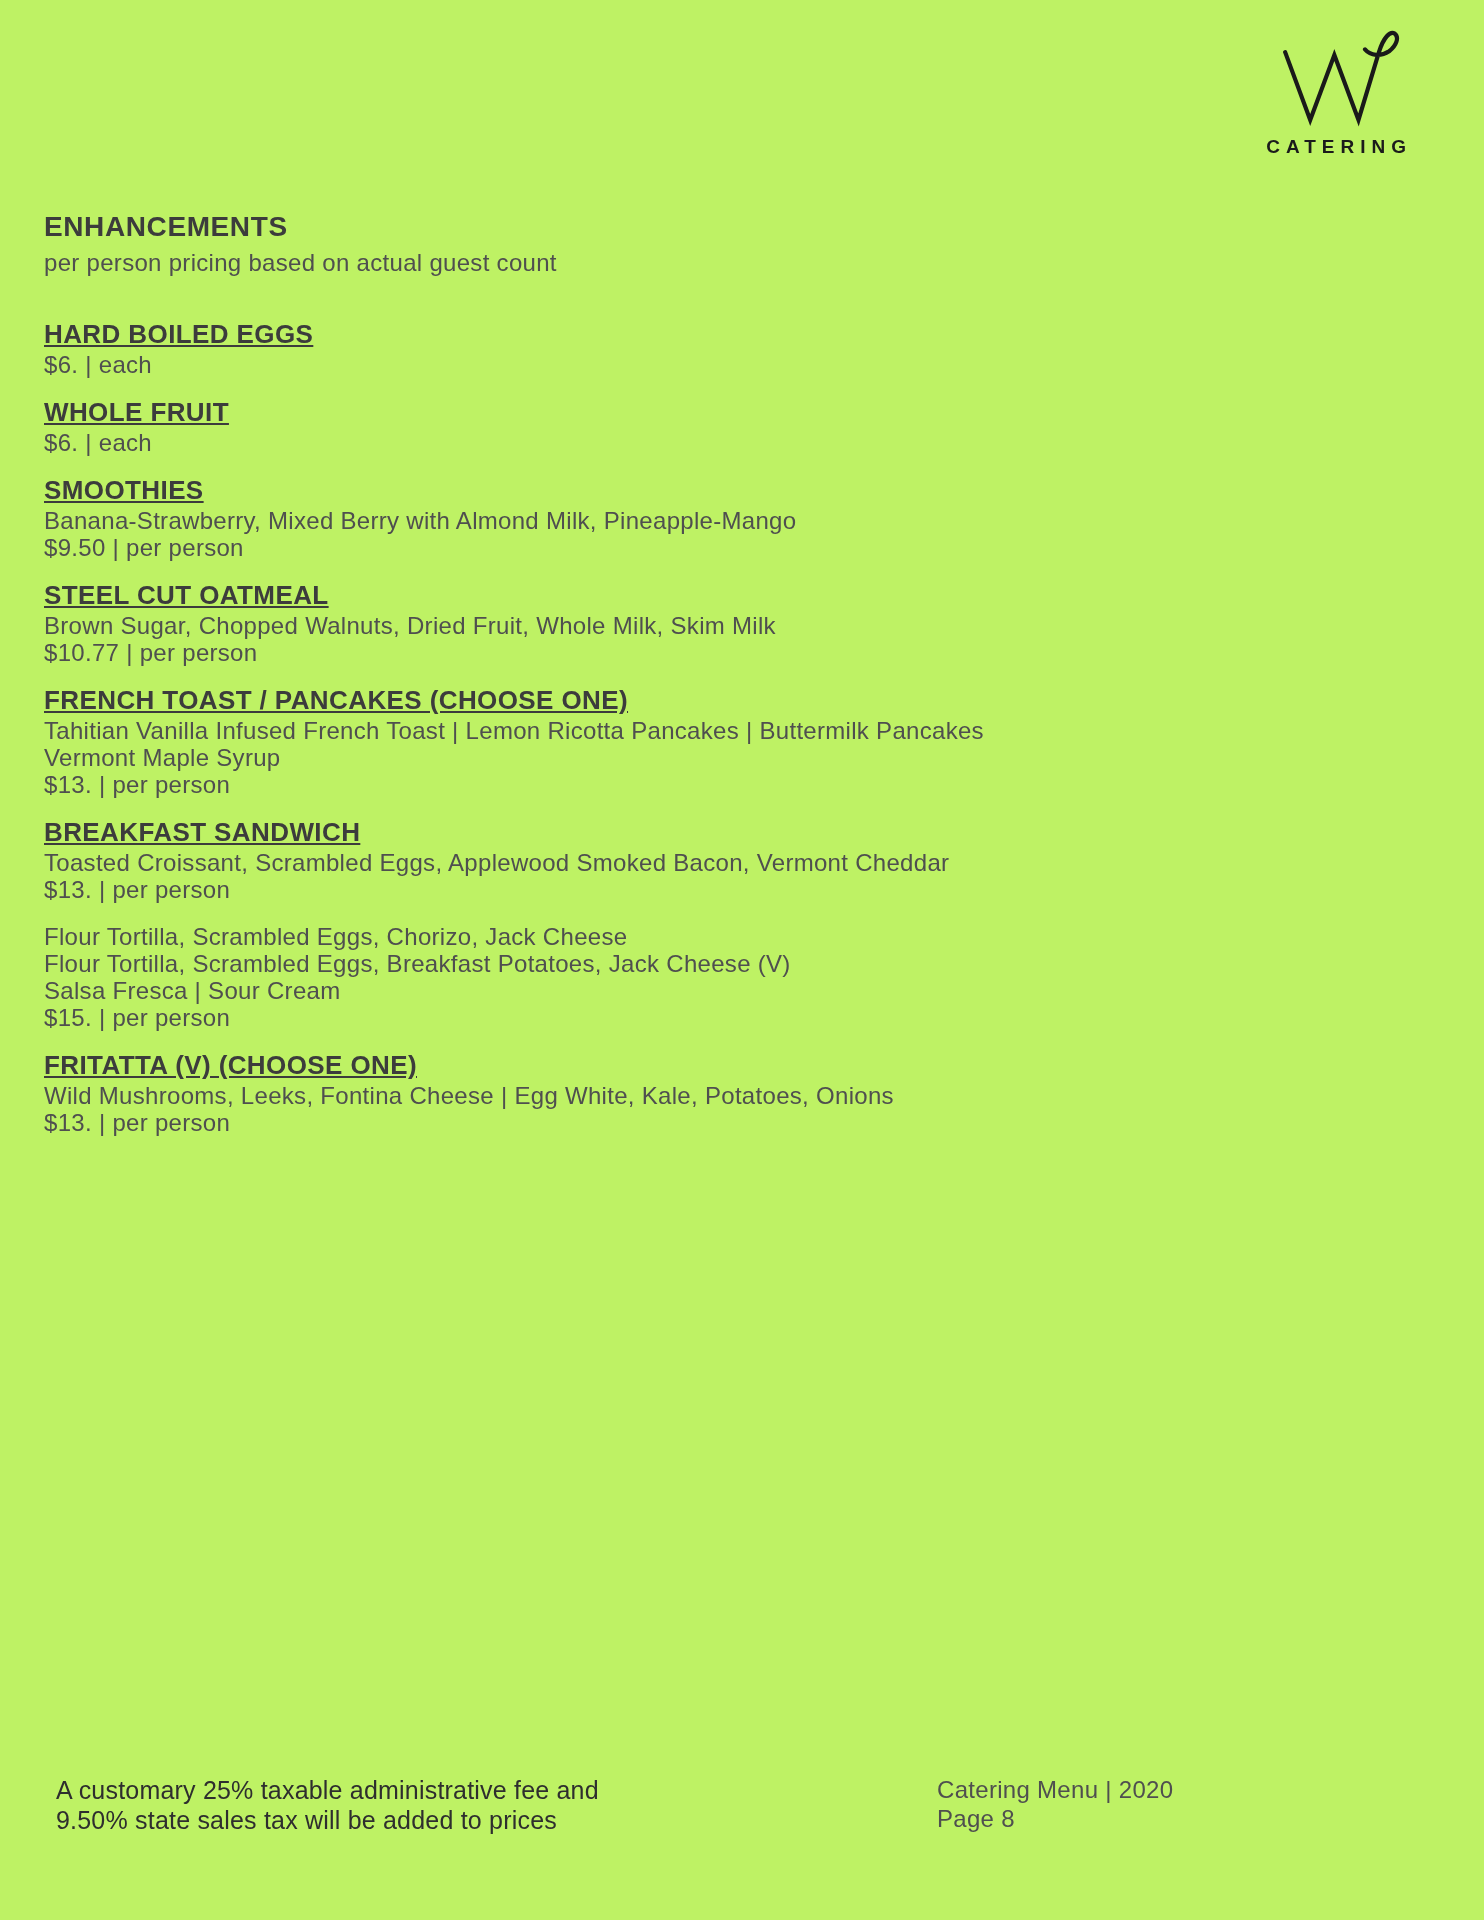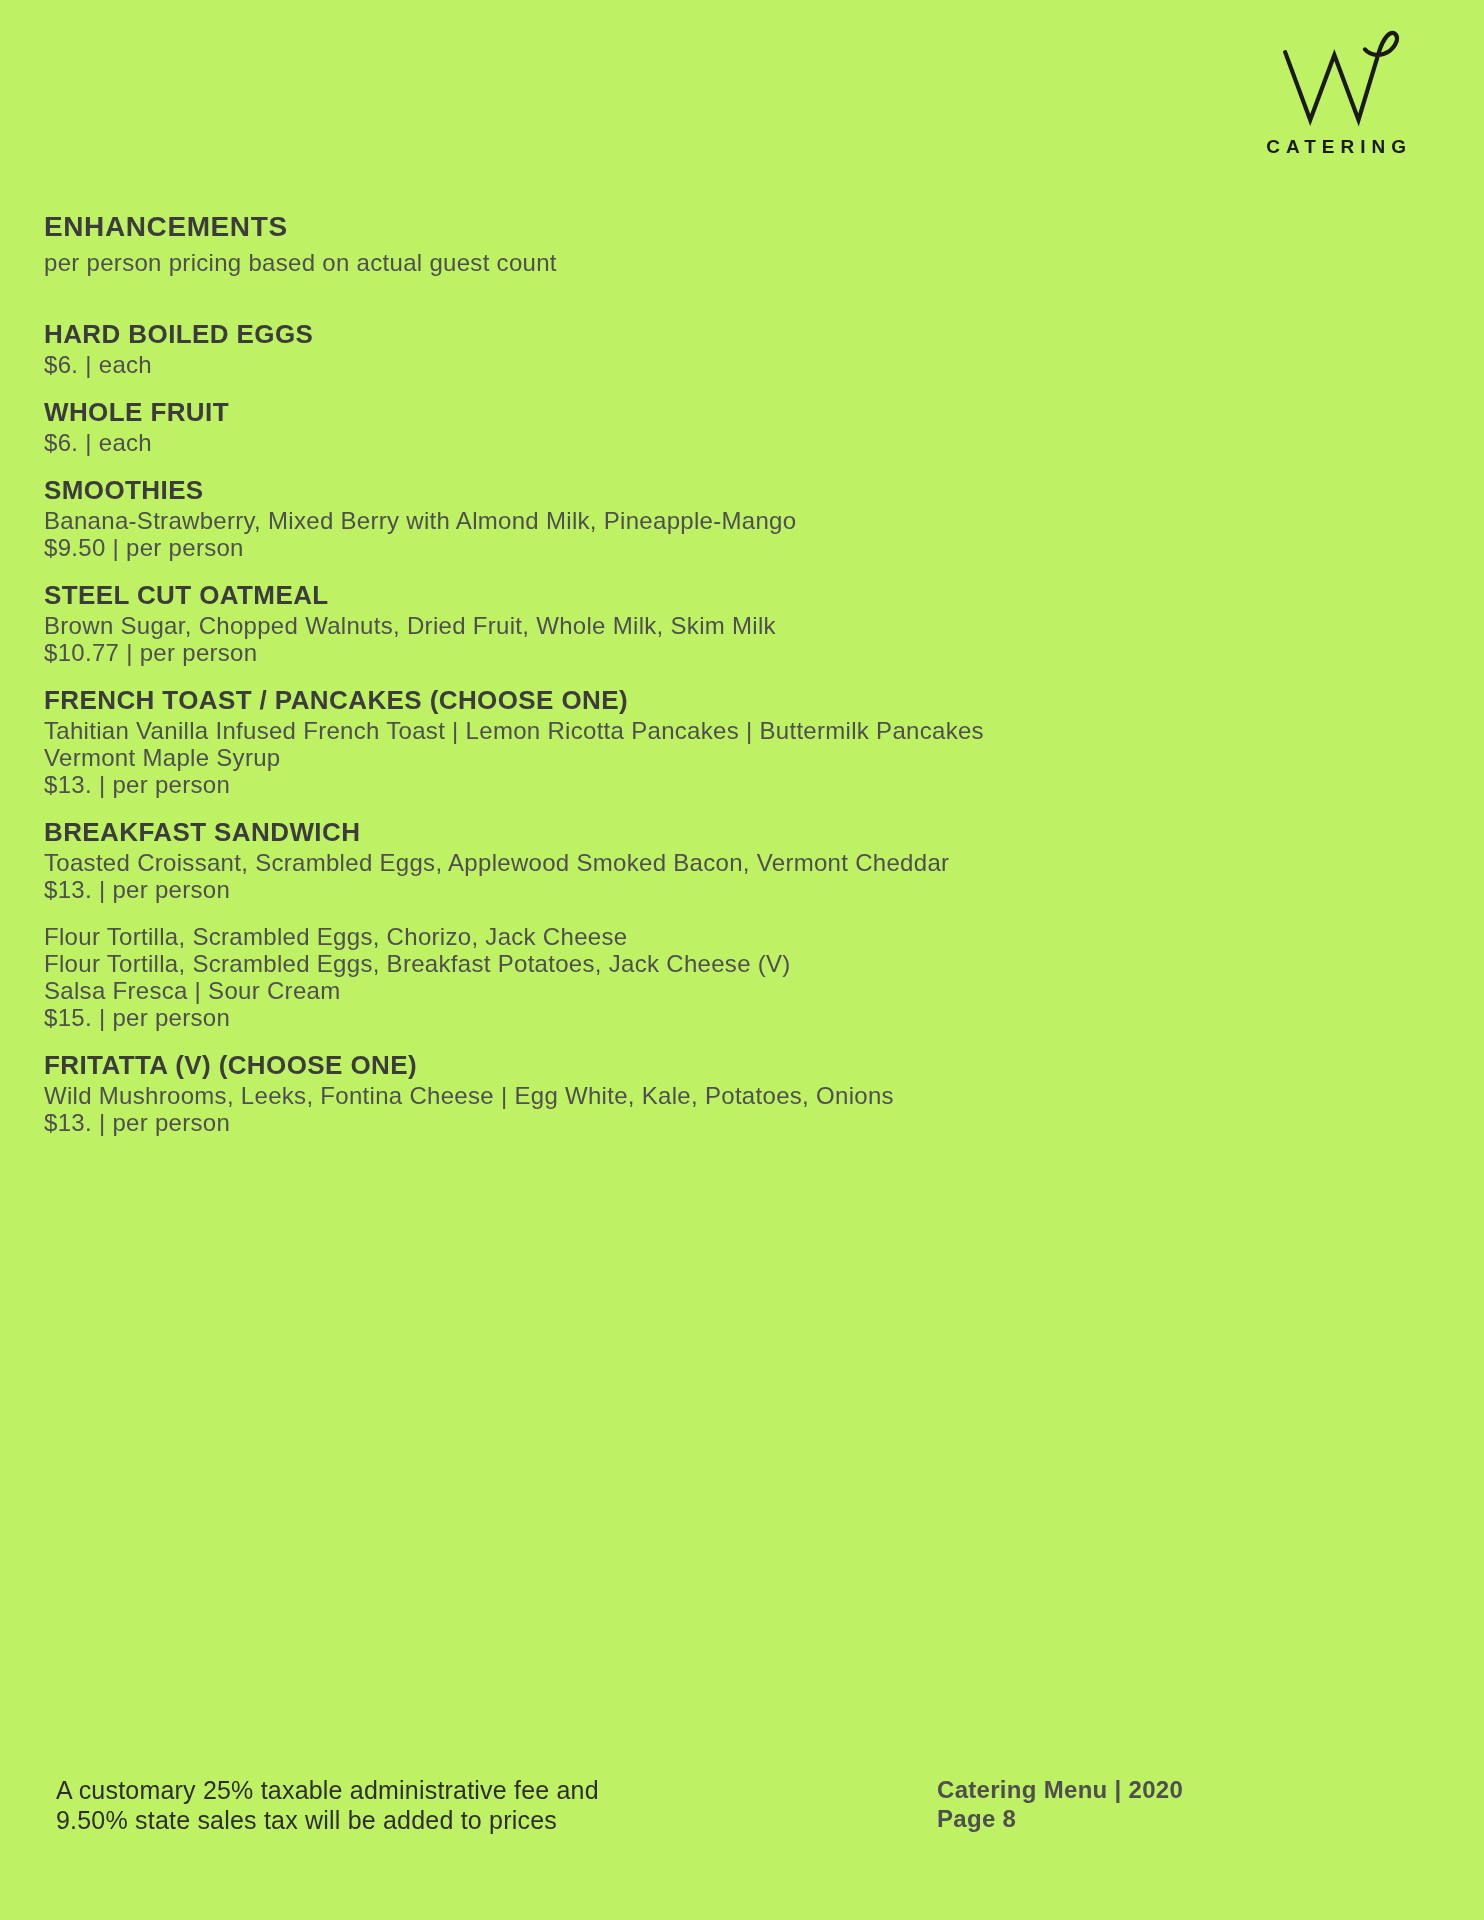--- a/index.html
+++ b/index.html
@@ -57,20 +57,21 @@
     margin-bottom: 44px;
   }
   .item { margin-bottom: 20px; }
   .item-name {
     font-size: 26px;
     line-height: 28px;
     font-weight: bold;
     letter-spacing: 0.4px;
     color: #3c3c3c;
     margin-bottom: 3px;
+    text-decoration: underline;
   }
   .line {
     font-size: 24px;
     line-height: 27px;
     letter-spacing: 0.3px;
     color: #4f4f4f;
   }
 
   
   .footer-left {
@@ -81,21 +82,20 @@
   .footer-left p {
     font-size: 25px;
     line-height: 30px;
     letter-spacing: 0.2px;
     color: #2e2e2e;
   }
   .footer-right {
     position: absolute;
     left: 937px;
     top: 1775px;
-    font-weight: bold;
   }
   .footer-right p {
     font-size: 24px;
     line-height: 29px;
     letter-spacing: 0.3px;
     color: #4f4f4f;
   }
 </style>
 </head>
 <body>

